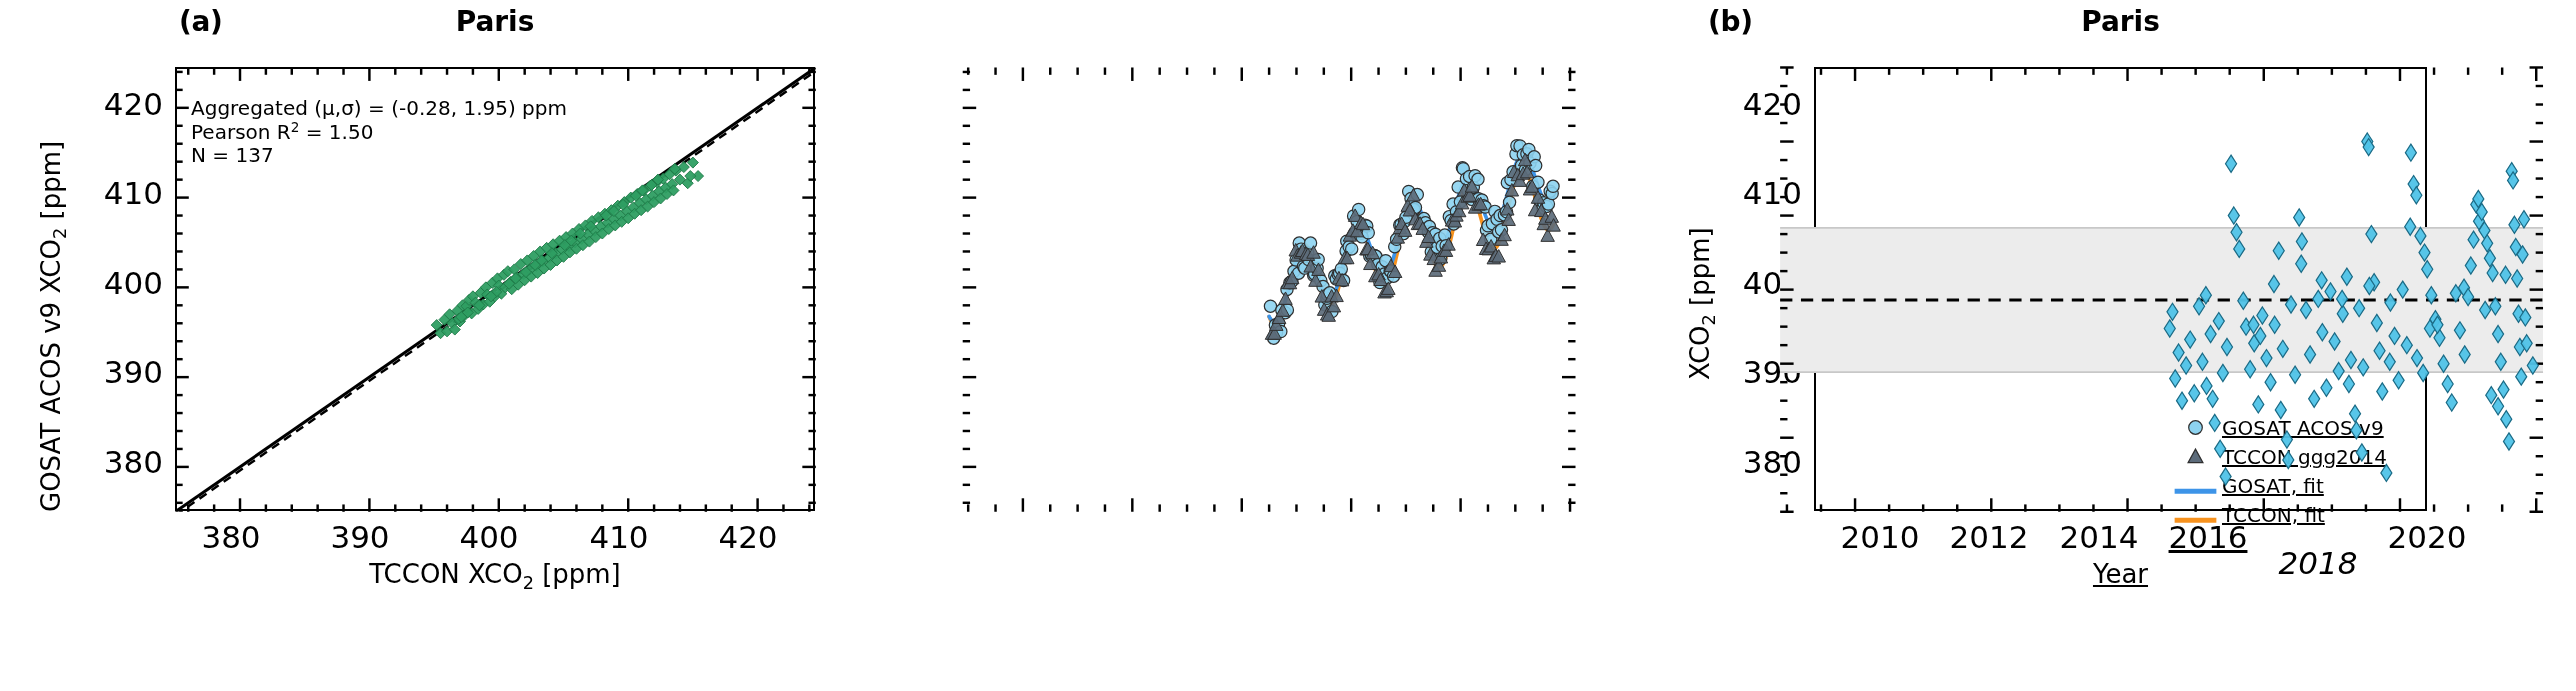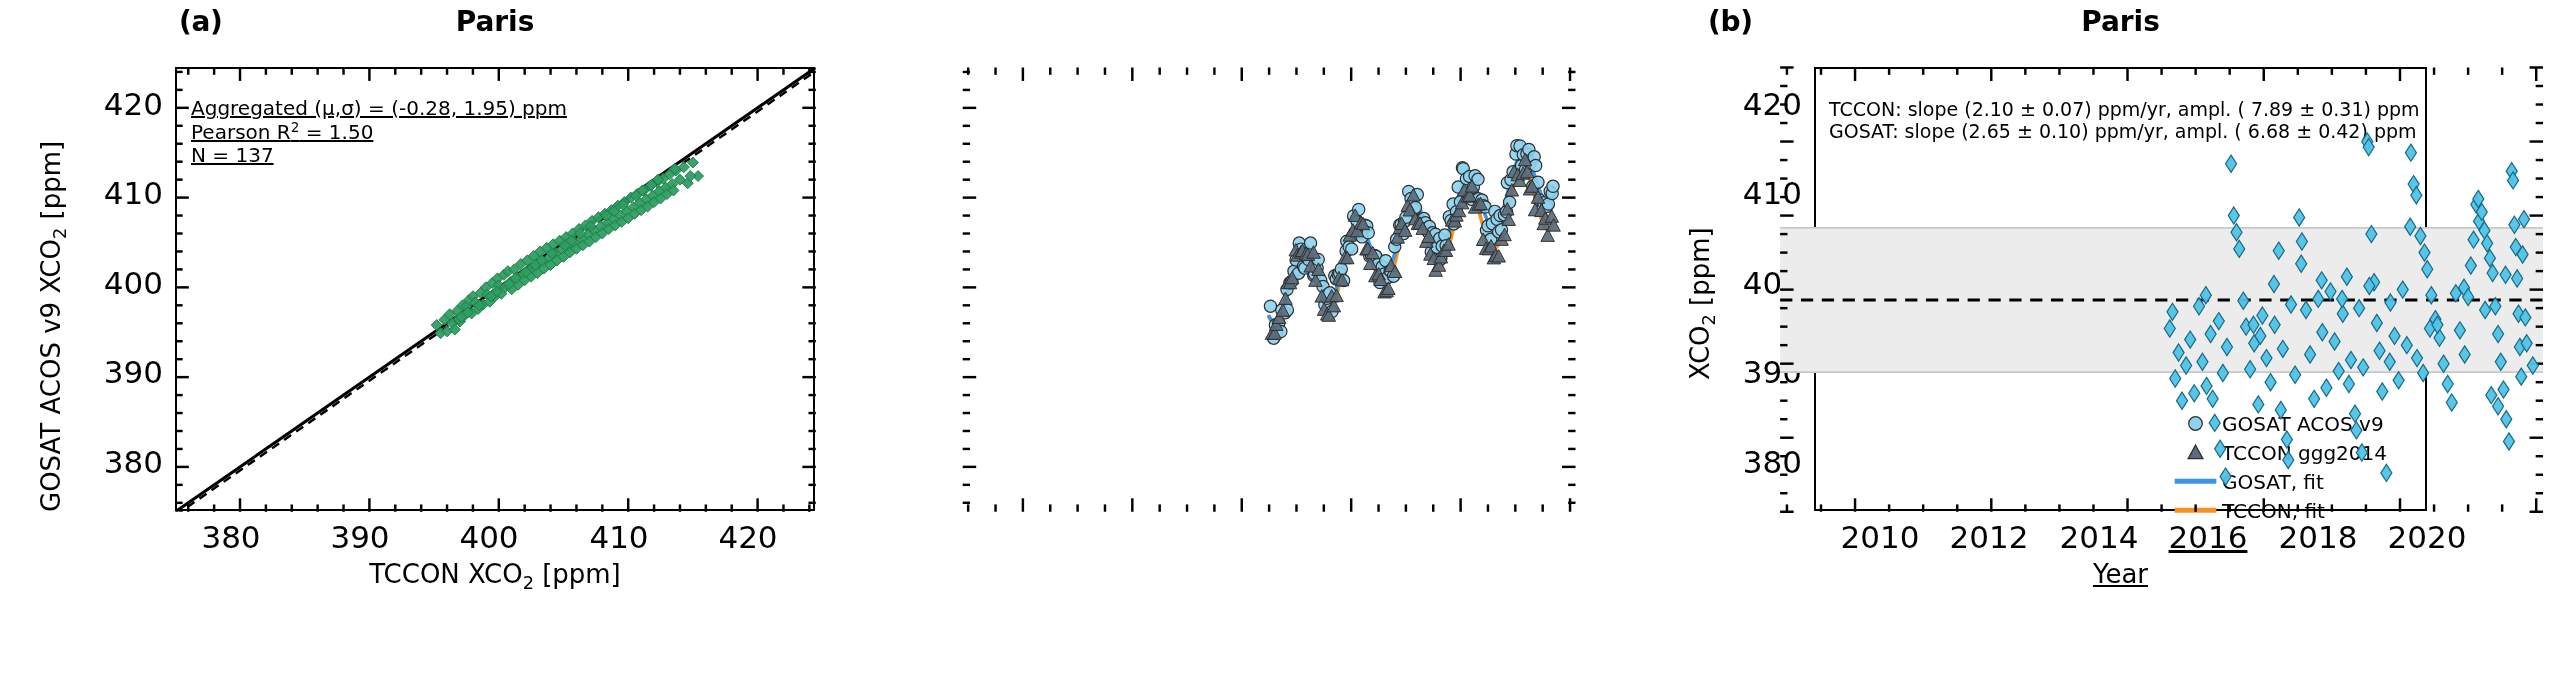--- a/index.html
+++ b/index.html
@@ -32,21 +32,21 @@
   .ytick{text-align:right;}
   .xtick{text-align:center;}
 
   .annot{position:absolute;font-size:20px;white-space:nowrap;line-height:1.16;}
   .annot-b{font-size:19px;}
 
   svg{display:block;}
   .plotsvg{position:absolute;left:0;top:0;overflow:visible;}
 
   .legend{position:absolute;font-size:20px;line-height:1;}
-  .legend-row{display:flex;align-items:center;height:29px;}
+  .legend-row{display:flex;align-items:flex-end;height:29px;text-decoration:underline;}
   .legend-key{width:53px;display:flex;align-items:center;justify-content:center;}
   .legend-text{white-space:nowrap;}
 </style>
 </head>
 <body>
 
 <div class="figure">
 
   <div class="panel" id="panel-a">
     <div class="panel-label" id="label-a">(a)</div>
@@ -67,21 +67,21 @@
     <div class="ticklabel xtick" style="left:699px;top:519px;width:98px;">420</div>
 
     <div class="axis-label" style="left:175px;top:559px;width:640px;">
       <span>TCCON XCO</span><span class="sub">2</span><span> [ppm]</span>
     </div>
 
     <div class="axis-label ylab" style="left:36px;top:512px;transform:rotate(-90deg);">
       <span>GOSAT ACOS v9 XCO</span><span class="sub">2</span><span> [ppm]</span>
     </div>
 
-    <div class="annot" style="left:191px;top:97px;text-decoration:underline;">
+    <div class="annot" style="left:191px;top:97px;">
       <div>Aggregated (μ,σ) = (-0.28, 1.95) ppm</div>
       <div><span>Pearson R</span><span class="sup">2</span><span> = 1.50</span></div>
       <div>N =  137</div>
     </div>
 
     <svg class="plotsvg" id="svg-a" width="852" height="692" viewBox="0 0 1390 1129">
         <g>
           <line x1="307.1111111111111" y1="110" x2="307.1111111111111" y2="122" stroke="#000" stroke-width="4"></line>
           <line x1="307.1111111111111" y1="835" x2="307.1111111111111" y2="823" stroke="#000" stroke-width="4"></line>
           <line x1="349.3333333333333" y1="110" x2="349.3333333333333" y2="122" stroke="#000" stroke-width="4"></line>
@@ -342,33 +342,29 @@
     <div class="ticklabel ytick" style="left:852px;top:86px;width:98px;">420</div>
     <div class="ticklabel ytick" style="left:852px;top:175px;width:98px;">410</div>
     <div class="ticklabel ytick" style="left:852px;top:265px;width:98px;">400</div>
     <div class="ticklabel ytick" style="left:852px;top:354px;width:98px;">390</div>
     <div class="ticklabel ytick" style="left:852px;top:444px;width:98px;">380</div>
 
     <div class="ticklabel xtick" style="left:973px;top:519px;width:110px;">2010</div>
     <div class="ticklabel xtick" style="left:1082px;top:519px;width:110px;">2012</div>
     <div class="ticklabel xtick" style="left:1192px;top:519px;width:110px;">2014</div>
     <div class="ticklabel xtick" style="left:1301px;top:519px;width:110px;text-decoration:underline;">2016</div>
-    <div class="ticklabel xtick" style="left:1411px;top:519px;width:110px;">2018</div>
+    <div class="ticklabel xtick" style="left:1411px;top:545px;width:110px;font-style:italic;">2018</div>
     <div class="ticklabel xtick" style="left:1520px;top:519px;width:110px;">2020</div>
 
     <div class="axis-label" style="left:962px;top:559px;width:613px;text-decoration:underline;">Year</div>
 
     <div class="axis-label ylab" style="left:833px;top:380px;transform:rotate(-90deg);">
       <span>XCO</span><span class="sub">2</span><span> [ppm]</span>
     </div>
 
-    <div class="annot annot-b" style="left:977px;top:98px;">
-      <div>TCCON: slope (2.10 ± 0.07) ppm/yr, ampl. ( 7.89 ± 0.31) ppm</div>
-      <div>GOSAT: slope (2.65 ± 0.10) ppm/yr, ampl. ( 6.68 ± 0.42) ppm</div>
-    </div>
 
     <svg class="plotsvg" id="svg-b" width="766" height="692" style="left:-852px;" viewBox="0 0 1250 1129">
         <g>
           <line x1="1579.9285714285634" y1="110" x2="1579.9285714285634" y2="122" stroke="#000" stroke-width="4"></line>
           <line x1="1579.9285714285634" y1="835" x2="1579.9285714285634" y2="823" stroke="#000" stroke-width="4"></line>
           <line x1="1624.5714285714214" y1="110" x2="1624.5714285714214" y2="122" stroke="#000" stroke-width="4"></line>
           <line x1="1624.5714285714214" y1="835" x2="1624.5714285714214" y2="823" stroke="#000" stroke-width="4"></line>
           <line x1="1669.2142857142792" y1="110" x2="1669.2142857142792" y2="132" stroke="#000" stroke-width="4"></line>
           <line x1="1669.2142857142792" y1="835" x2="1669.2142857142792" y2="813" stroke="#000" stroke-width="4"></line>
           <line x1="1713.857142857137" y1="110" x2="1713.857142857137" y2="122" stroke="#000" stroke-width="4"></line>

